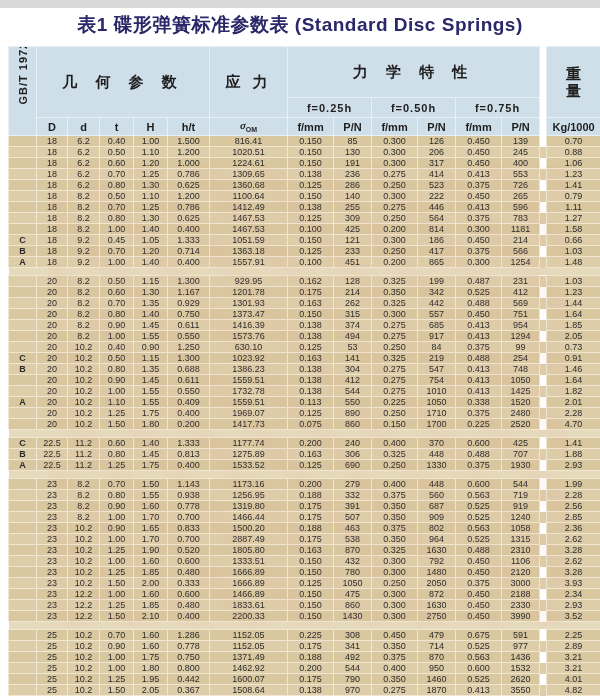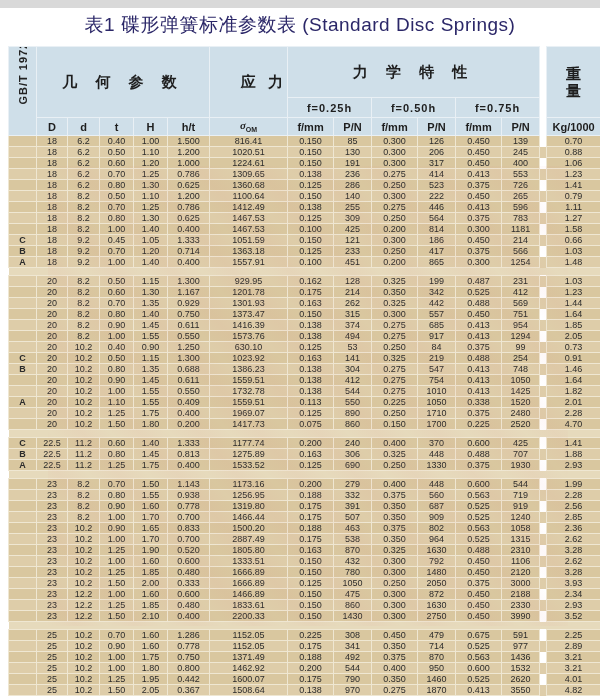--- a/index.html
+++ b/index.html
@@ -1,25 +1,25 @@
 <!DOCTYPE html>
 <html><head>
 <meta charset="utf-8">
 <style>
   html,body{margin:0;padding:0;width:600px;height:700px;overflow:hidden;background:#ffffff;
     font-family:"Liberation Sans",sans-serif;}
   .top-strip{height:8px;background:#d9d9d9;}
-  .title{height:34px;line-height:34px;text-align:center;font-size:19px;font-weight:normal;
+  .title{height:34px;line-height:34px;text-align:center;font-size:19px;font-weight:bold;
     color:#2b2768;letter-spacing:0.5px;}
   .table-wrap{position:relative;margin-left:8px;margin-top:4px;}
   table{border-collapse:collapse;table-layout:fixed;width:592px;}
   th,td{padding:0;margin:0;text-align:center;overflow:hidden;white-space:nowrap;}
   thead th{background:#cfdfe9;border:1px solid #e9f0f5;color:#1e1e1e;font-weight:bold;}
   th.h-main{font-size:15px;letter-spacing:7px;}
-  th.h-stress{font-size:15px;letter-spacing:4px;text-align:right;}
+  th.h-stress{font-size:15px;letter-spacing:4px;}
   th.h-sub{font-size:11px;font-weight:bold;letter-spacing:1px;height:19px;}
   th.h-col{font-size:11px;font-weight:bold;height:17px;}
   th.h-col .sig{font-style:italic;font-family:"Liberation Serif",serif;}
   th.h-col .sig-sub{font-size:7px;vertical-align:sub;}
   tr.r1 th{height:50px;}
   th.standard{background:#cfdfe9;}
   th.standard span{display:block;transform:rotate(-90deg);font-size:11px;font-weight:bold;
     letter-spacing:1px;white-space:nowrap;color:#222;}
   th.weight-h{font-size:15px;line-height:17px;letter-spacing:0;}
   th.vgap,td.vgap{background:#ffffff;border:none;}

